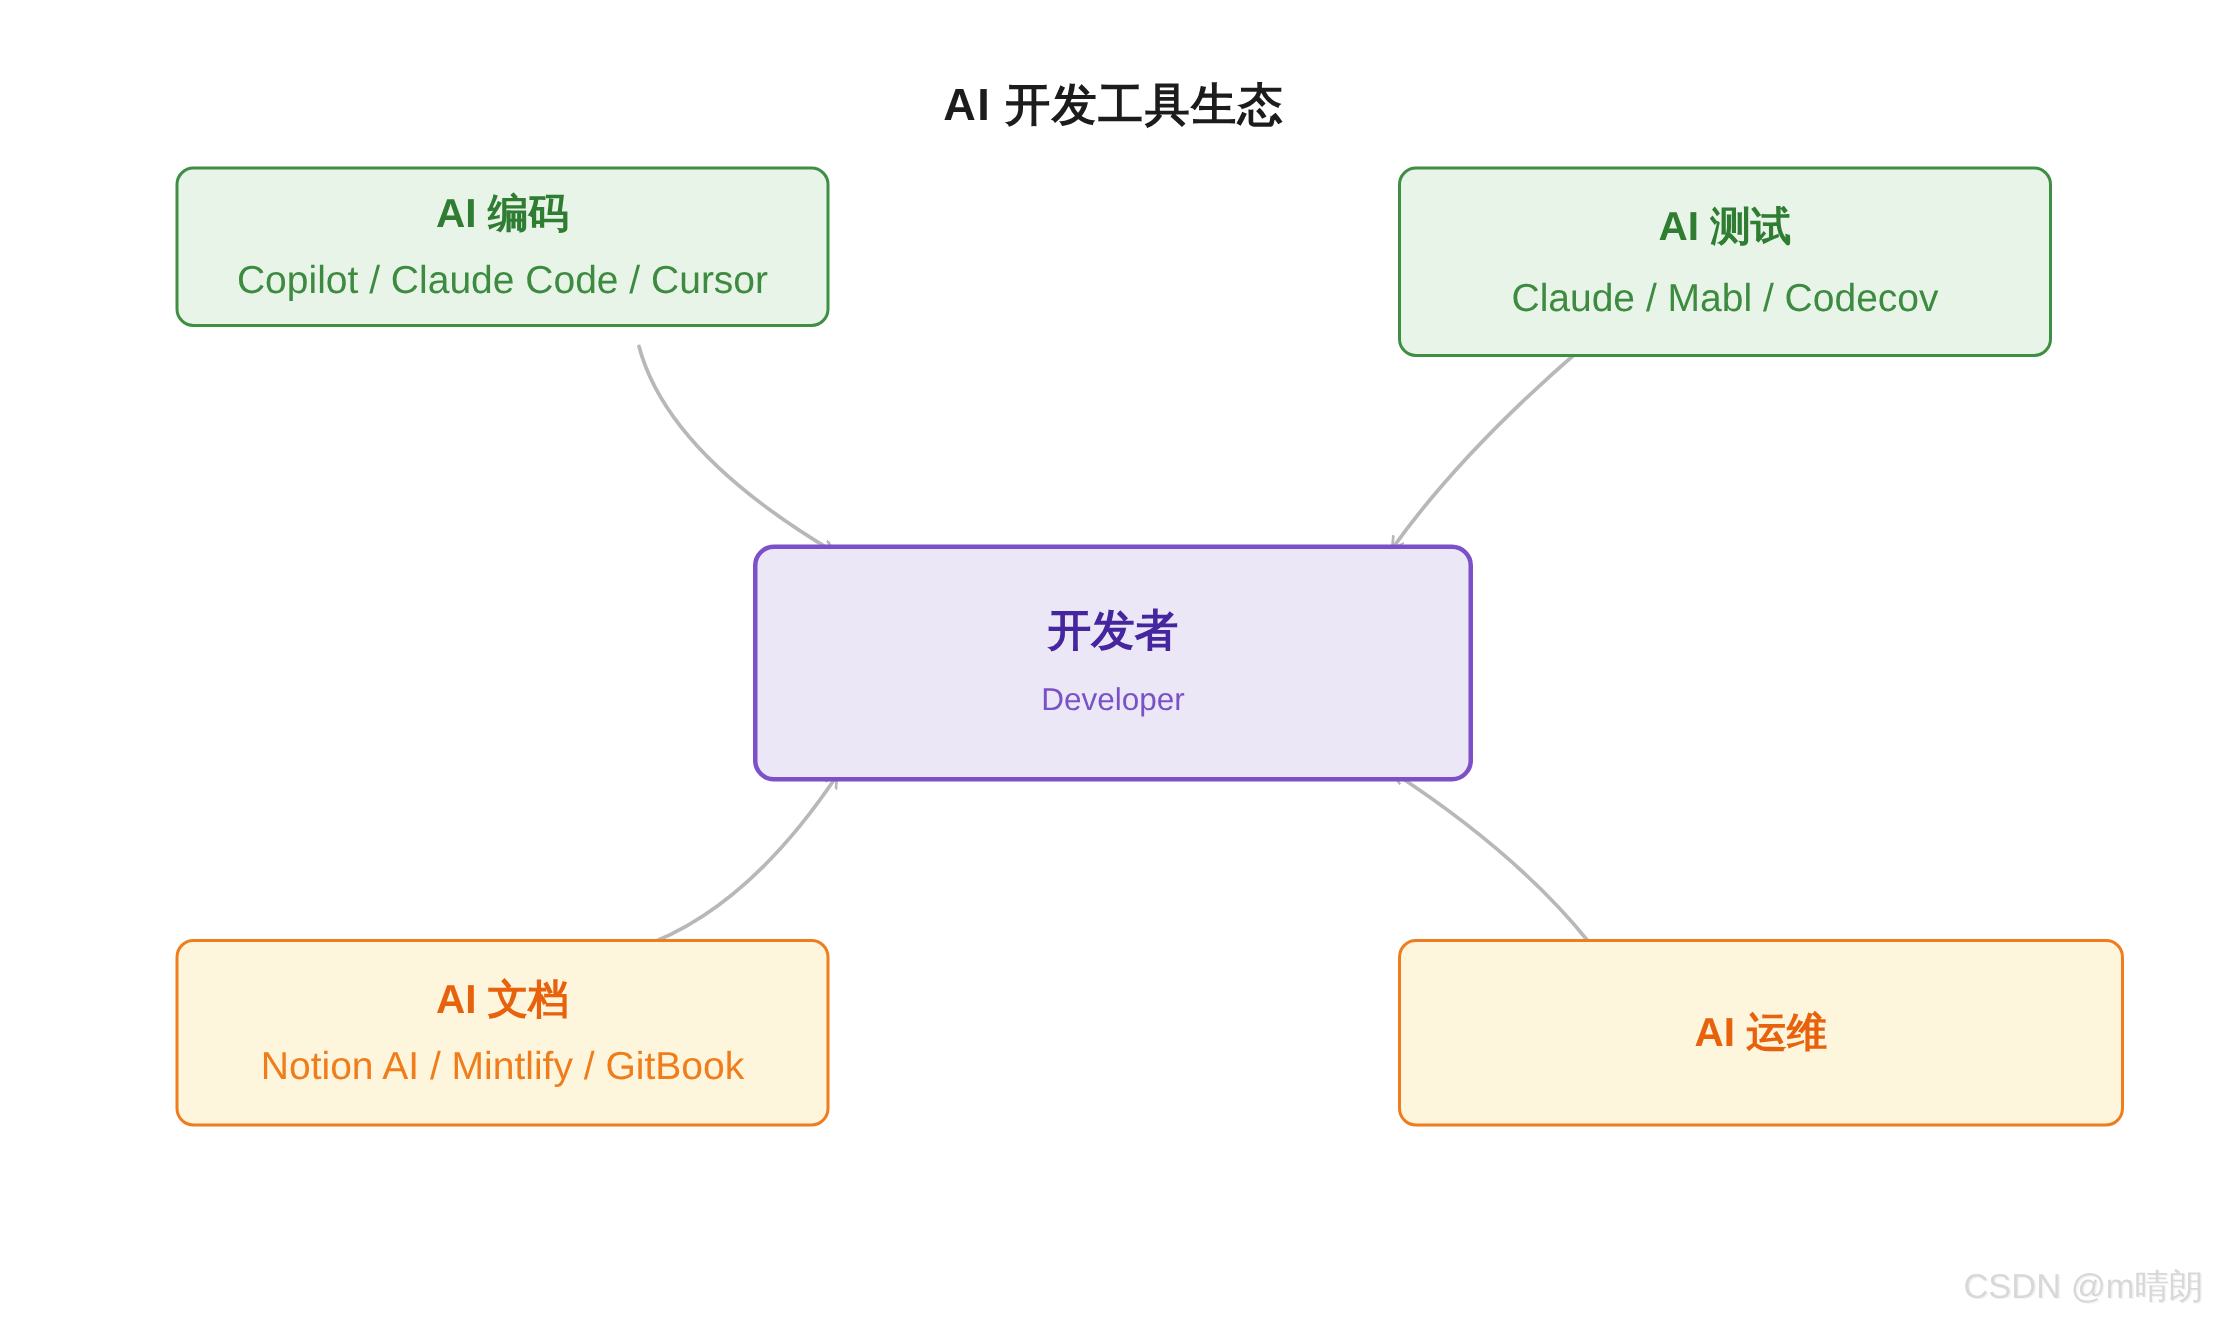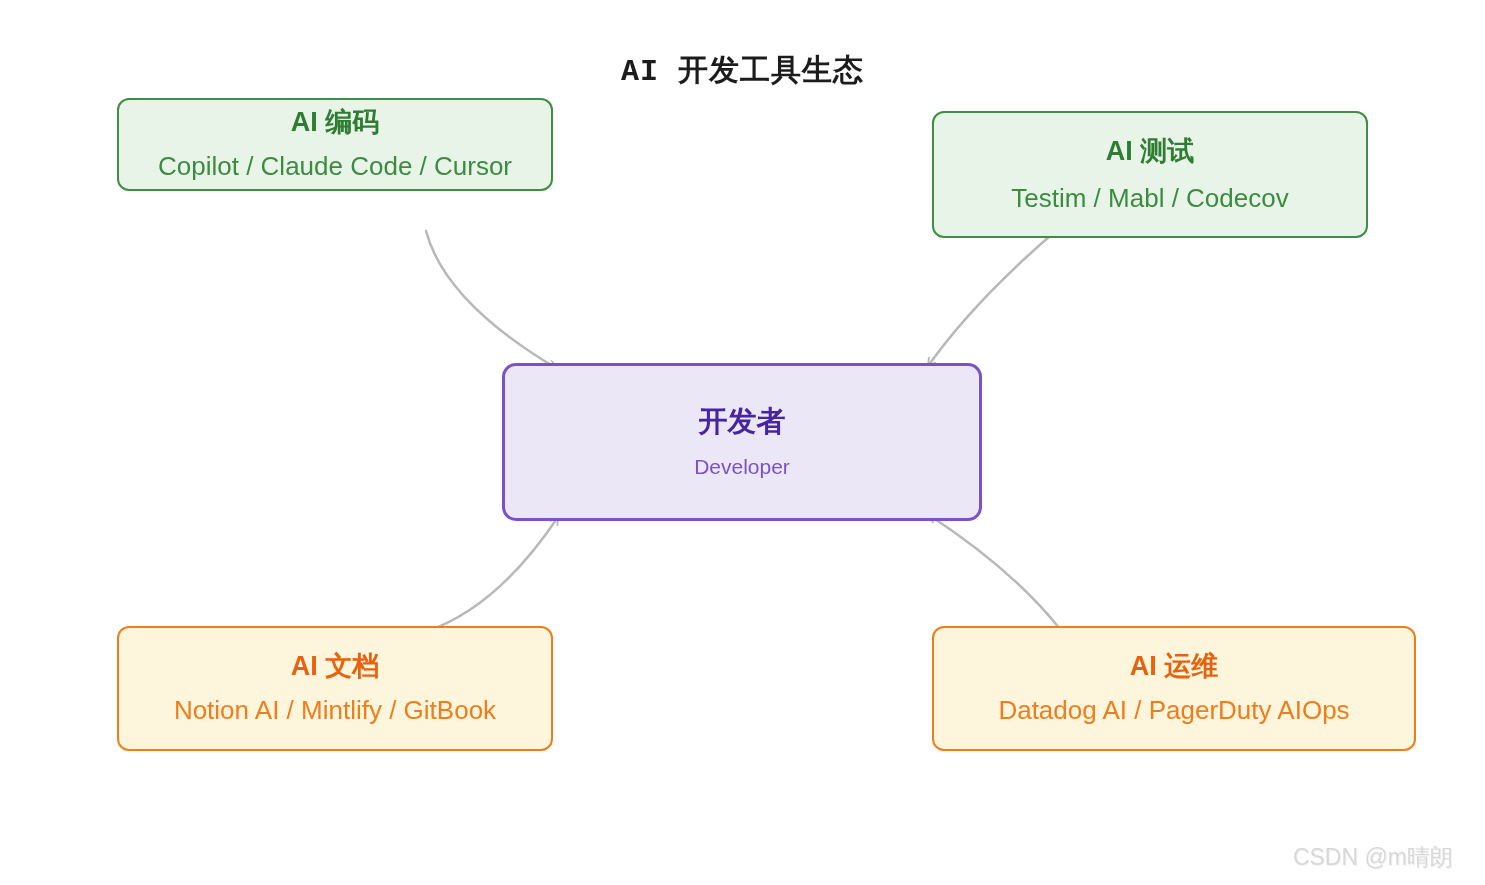--- a/index.html
+++ b/index.html
@@ -14,21 +14,20 @@
   .diagram-title {
     position: absolute;
     top: 50px;
     left: 0;
     width: 100%;
     text-align: center;
     font-size: 30px;
     font-weight: bold;
     color: #1c1c1c;
     letter-spacing: 1px;
-    font-family: Liberation Mono, monospace;
   }
   .node {
     position: absolute;
     box-sizing: border-box;
     border-radius: 12px;
     display: flex;
     flex-direction: column;
     align-items: center;
     justify-content: center;
     text-align: center;
@@ -53,41 +52,41 @@
 
   .node-purple {
     background: #ece7f6;
     border: 3px solid #7c50c8;
     border-radius: 14px;
     gap: 17px;
   }
   .node-purple .heading { font-size: 29px; color: #45269e; }
   .node-purple .subtitle { font-size: 21px; color: #7a52c7; }
 
-  #node-coding    { left: 117px; top: 98px; width: 436px; height: 93px; }
+  #node-coding    { left: 117px; top: 111px; width: 436px; height: 107px; }
   #node-testing   { left: 932px; top: 111px; width: 436px; height: 127px; gap: 17px; }
   #node-developer { left: 502px; top: 363px; width: 480px; height: 158px; }
   #node-docs      { left: 117px; top: 626px; width: 436px; height: 125px; }
   #node-ops       { left: 932px; top: 626px; width: 484px; height: 125px; }
 
   #arrow-layer {
     position: absolute;
     left: 0; top: 0;
     width: 1485px; height: 885px;
     pointer-events: none;
   }
   .edge {
     stroke: #b8b8b8;
     stroke-width: 2.5;
     fill: none;
     stroke-linecap: round;
   }
   .watermark {
     position: absolute;
-    right: 32px;
+    right: 16px;
     bottom: 12px;
     font-size: 23px;
     color: #d8d8d8;
     text-shadow: 1px 1px 0 #f3f3f3;
     user-select: none;
   }
 </style>
 </head>
 <body>
 
@@ -107,33 +106,32 @@
     <path class="edge" d="M1060,629 Q1013,570 929,515" marker-end="url(#arrowhead)"></path>
   </svg>
 
   <div id="node-coding" class="node node-green">
     <div class="heading">AI 编码</div>
     <div class="subtitle">Copilot / Claude Code / Cursor</div>
   </div>
 
   <div id="node-testing" class="node node-green">
     <div class="heading">AI 测试</div>
-    <div class="subtitle">Testim / Mabl / Codecov</div>
+    <div class="subtitle">Claude / Mabl / Codecov</div>
   </div>
 
   <div id="node-docs" class="node node-orange">
     <div class="heading">AI 文档</div>
     <div class="subtitle">Notion AI / Mintlify / GitBook</div>
   </div>
 
   <div id="node-developer" class="node node-purple">
     <div class="heading">开发者</div>
     <div class="subtitle">Developer</div>
   </div>
 
   <div id="node-ops" class="node node-orange">
     <div class="heading">AI 运维</div>
-    <div class="subtitle">Datadog AI / PagerDuty AIOps</div>
   </div>
 
   <div class="watermark">CSDN @m晴朗</div>
 
 </div>
 
 </body></html>

